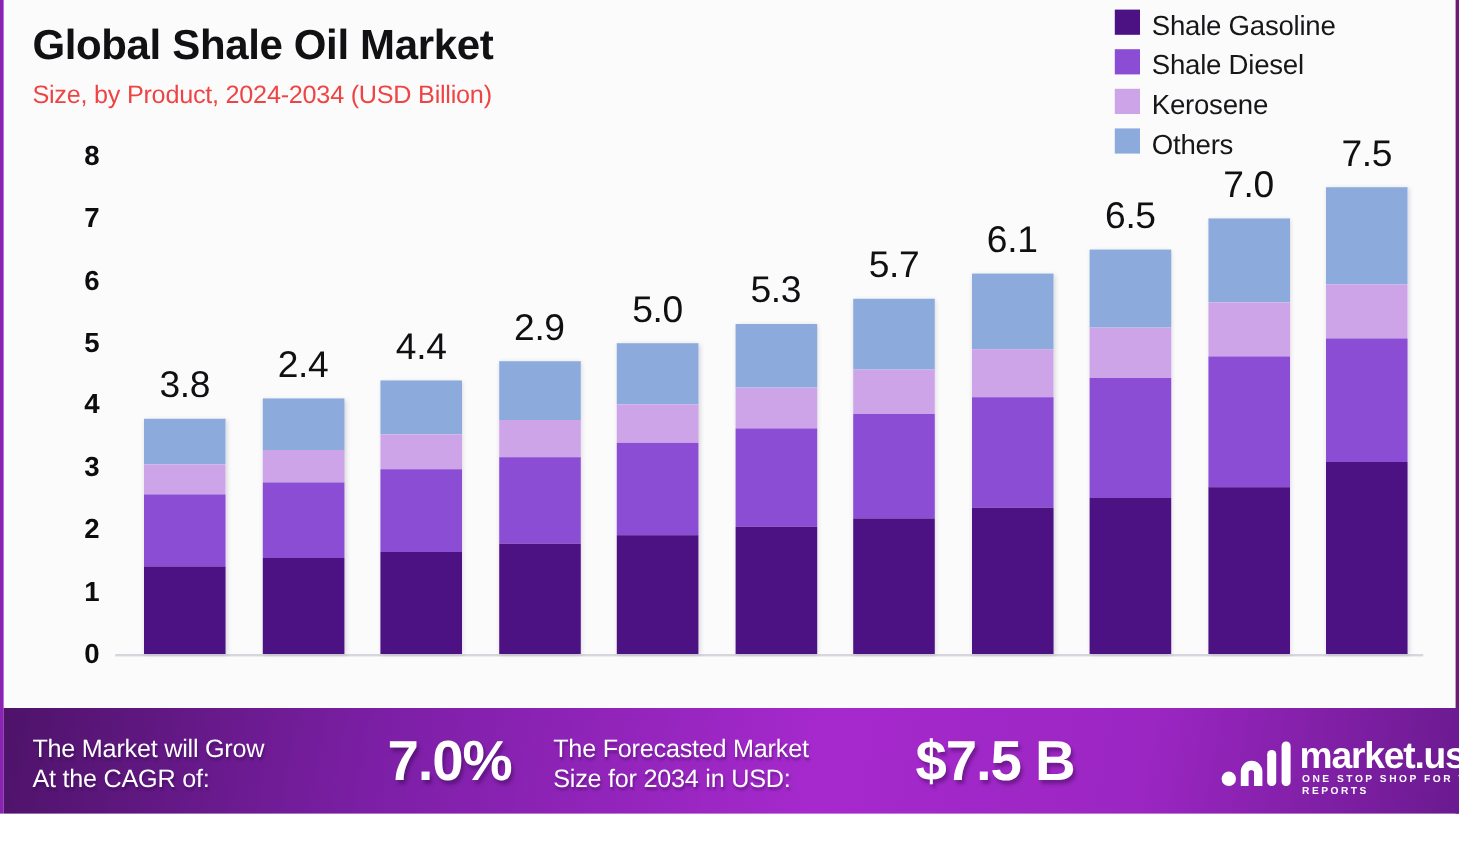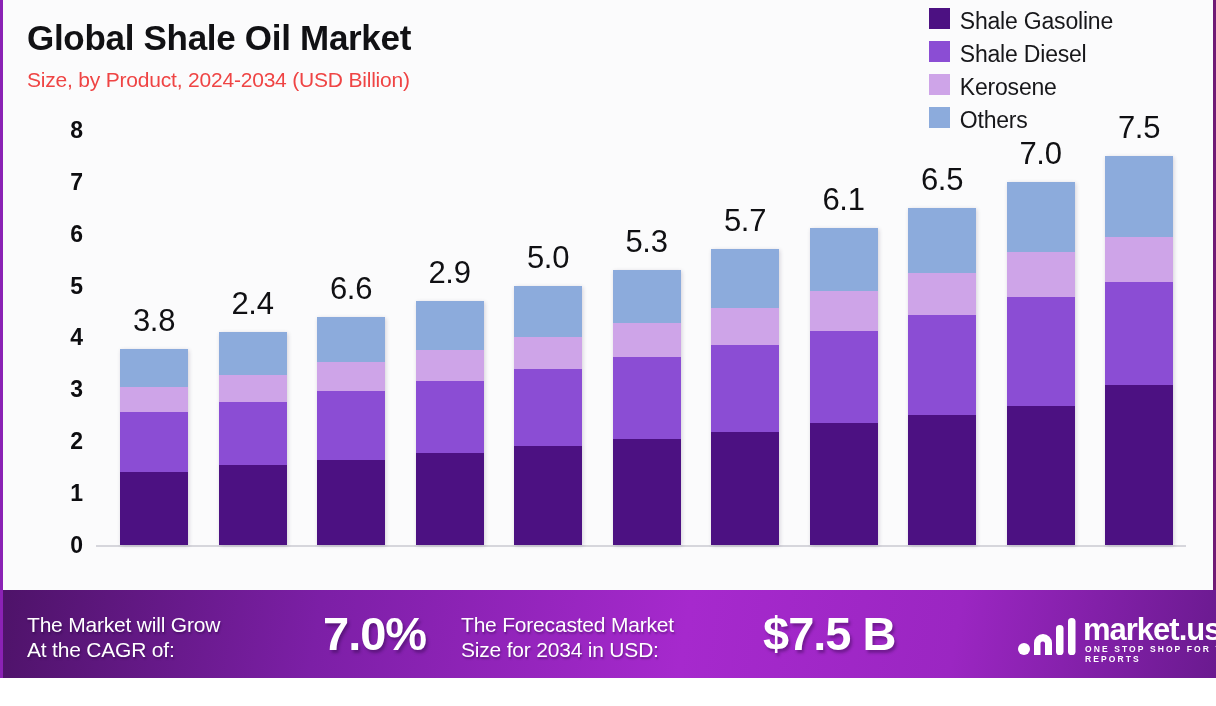--- a/index.html
+++ b/index.html
@@ -176,21 +176,21 @@
           <div class="bar-value" style="bottom: 222.79px;">2.4</div>
           <div class="bar-xlabel" style="top: 74px;">2025</div>
         </div>
         <div class="bar-col" style="left: 221px; bottom: 60px;">
           <div class="bar-stack">
             <div class="seg" style="height: 45.672px; background: rgb(140, 171, 220);"></div>
             <div class="seg" style="height: 29.064px; background: rgb(206, 164, 232);"></div>
             <div class="seg" style="height: 68.508px; background: rgb(139, 77, 212);"></div>
             <div class="seg" style="height: 85.116px; background: rgb(76, 17, 130);"></div>
           </div>
-          <div class="bar-value" style="bottom: 238.36px;">6.6</div>
+          <div class="bar-value" style="bottom: 238.36px;">4.4</div>
           <div class="bar-xlabel" style="top: 74px;">2026</div>
         </div>
         <div class="bar-col" style="left: 319.5px; bottom: 60px;">
           <div class="bar-stack">
             <div class="seg" style="height: 49.305px; background: rgb(140, 171, 220);"></div>
             <div class="seg" style="height: 30.621px; background: rgb(206, 164, 232);"></div>
             <div class="seg" style="height: 71.622px; background: rgb(139, 77, 212);"></div>
             <div class="seg" style="height: 92.382px; background: rgb(76, 17, 130);"></div>
           </div>
           <div class="bar-value" style="bottom: 253.93px;">2.9</div>

